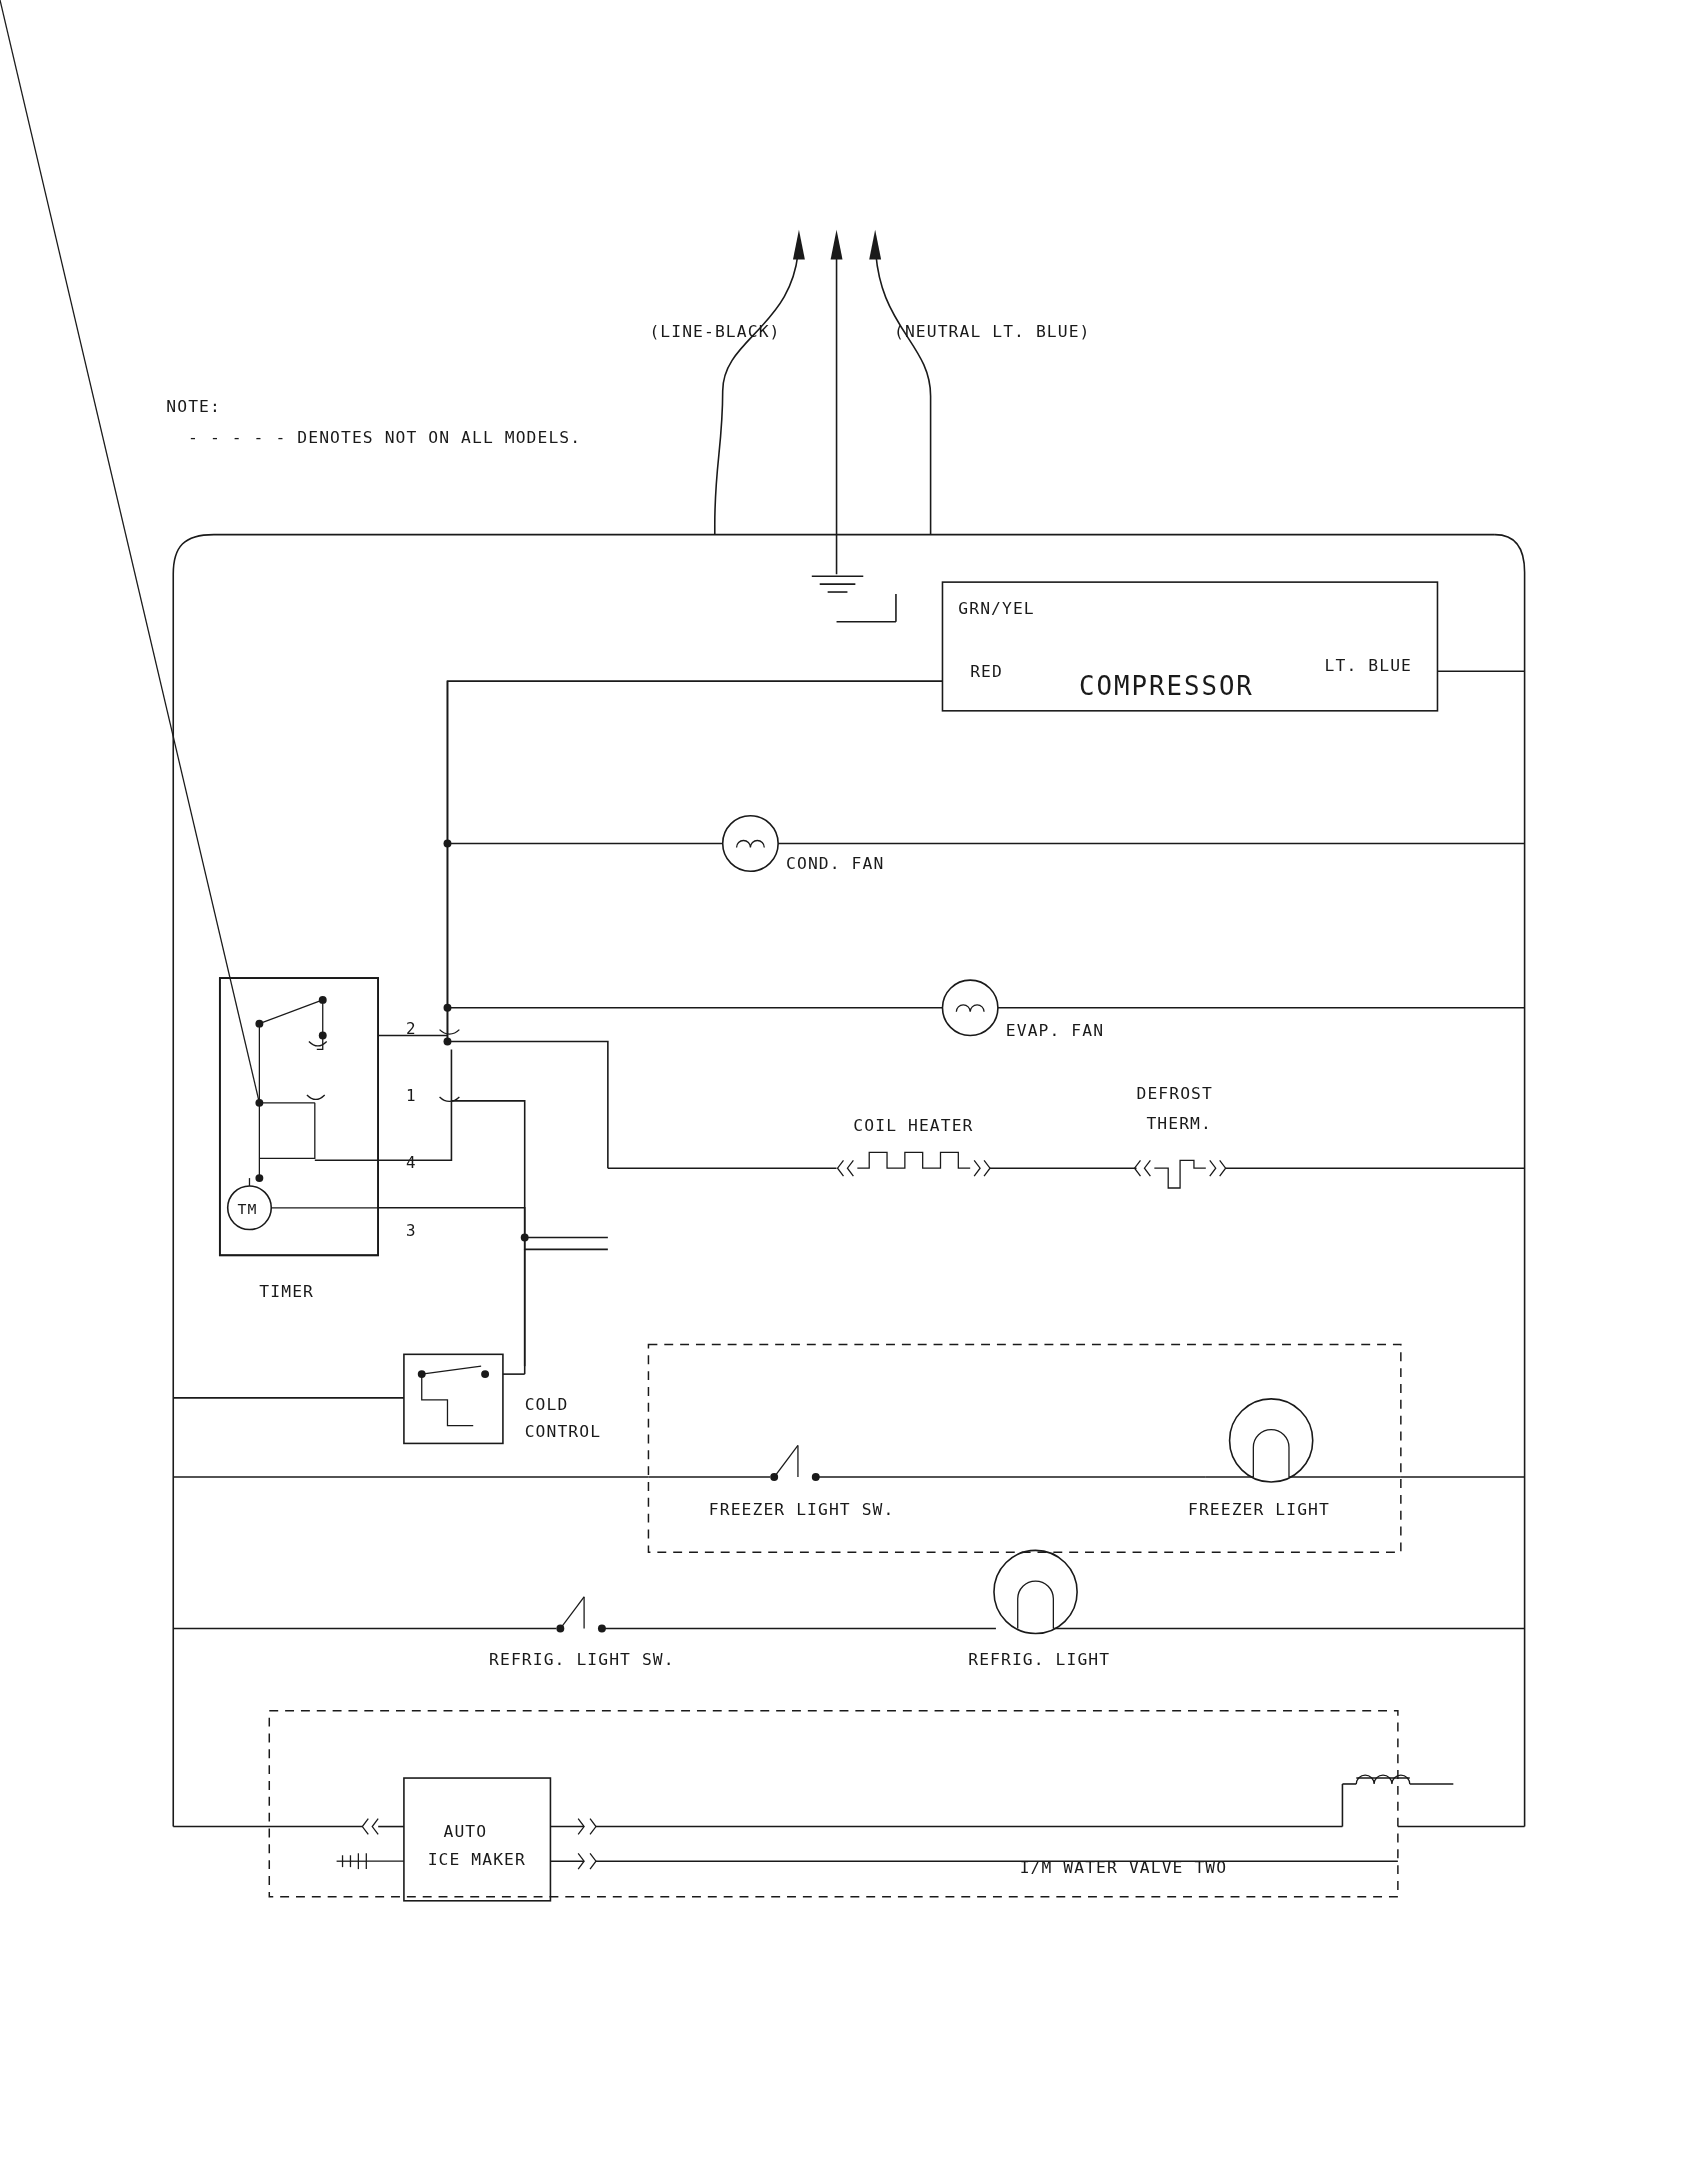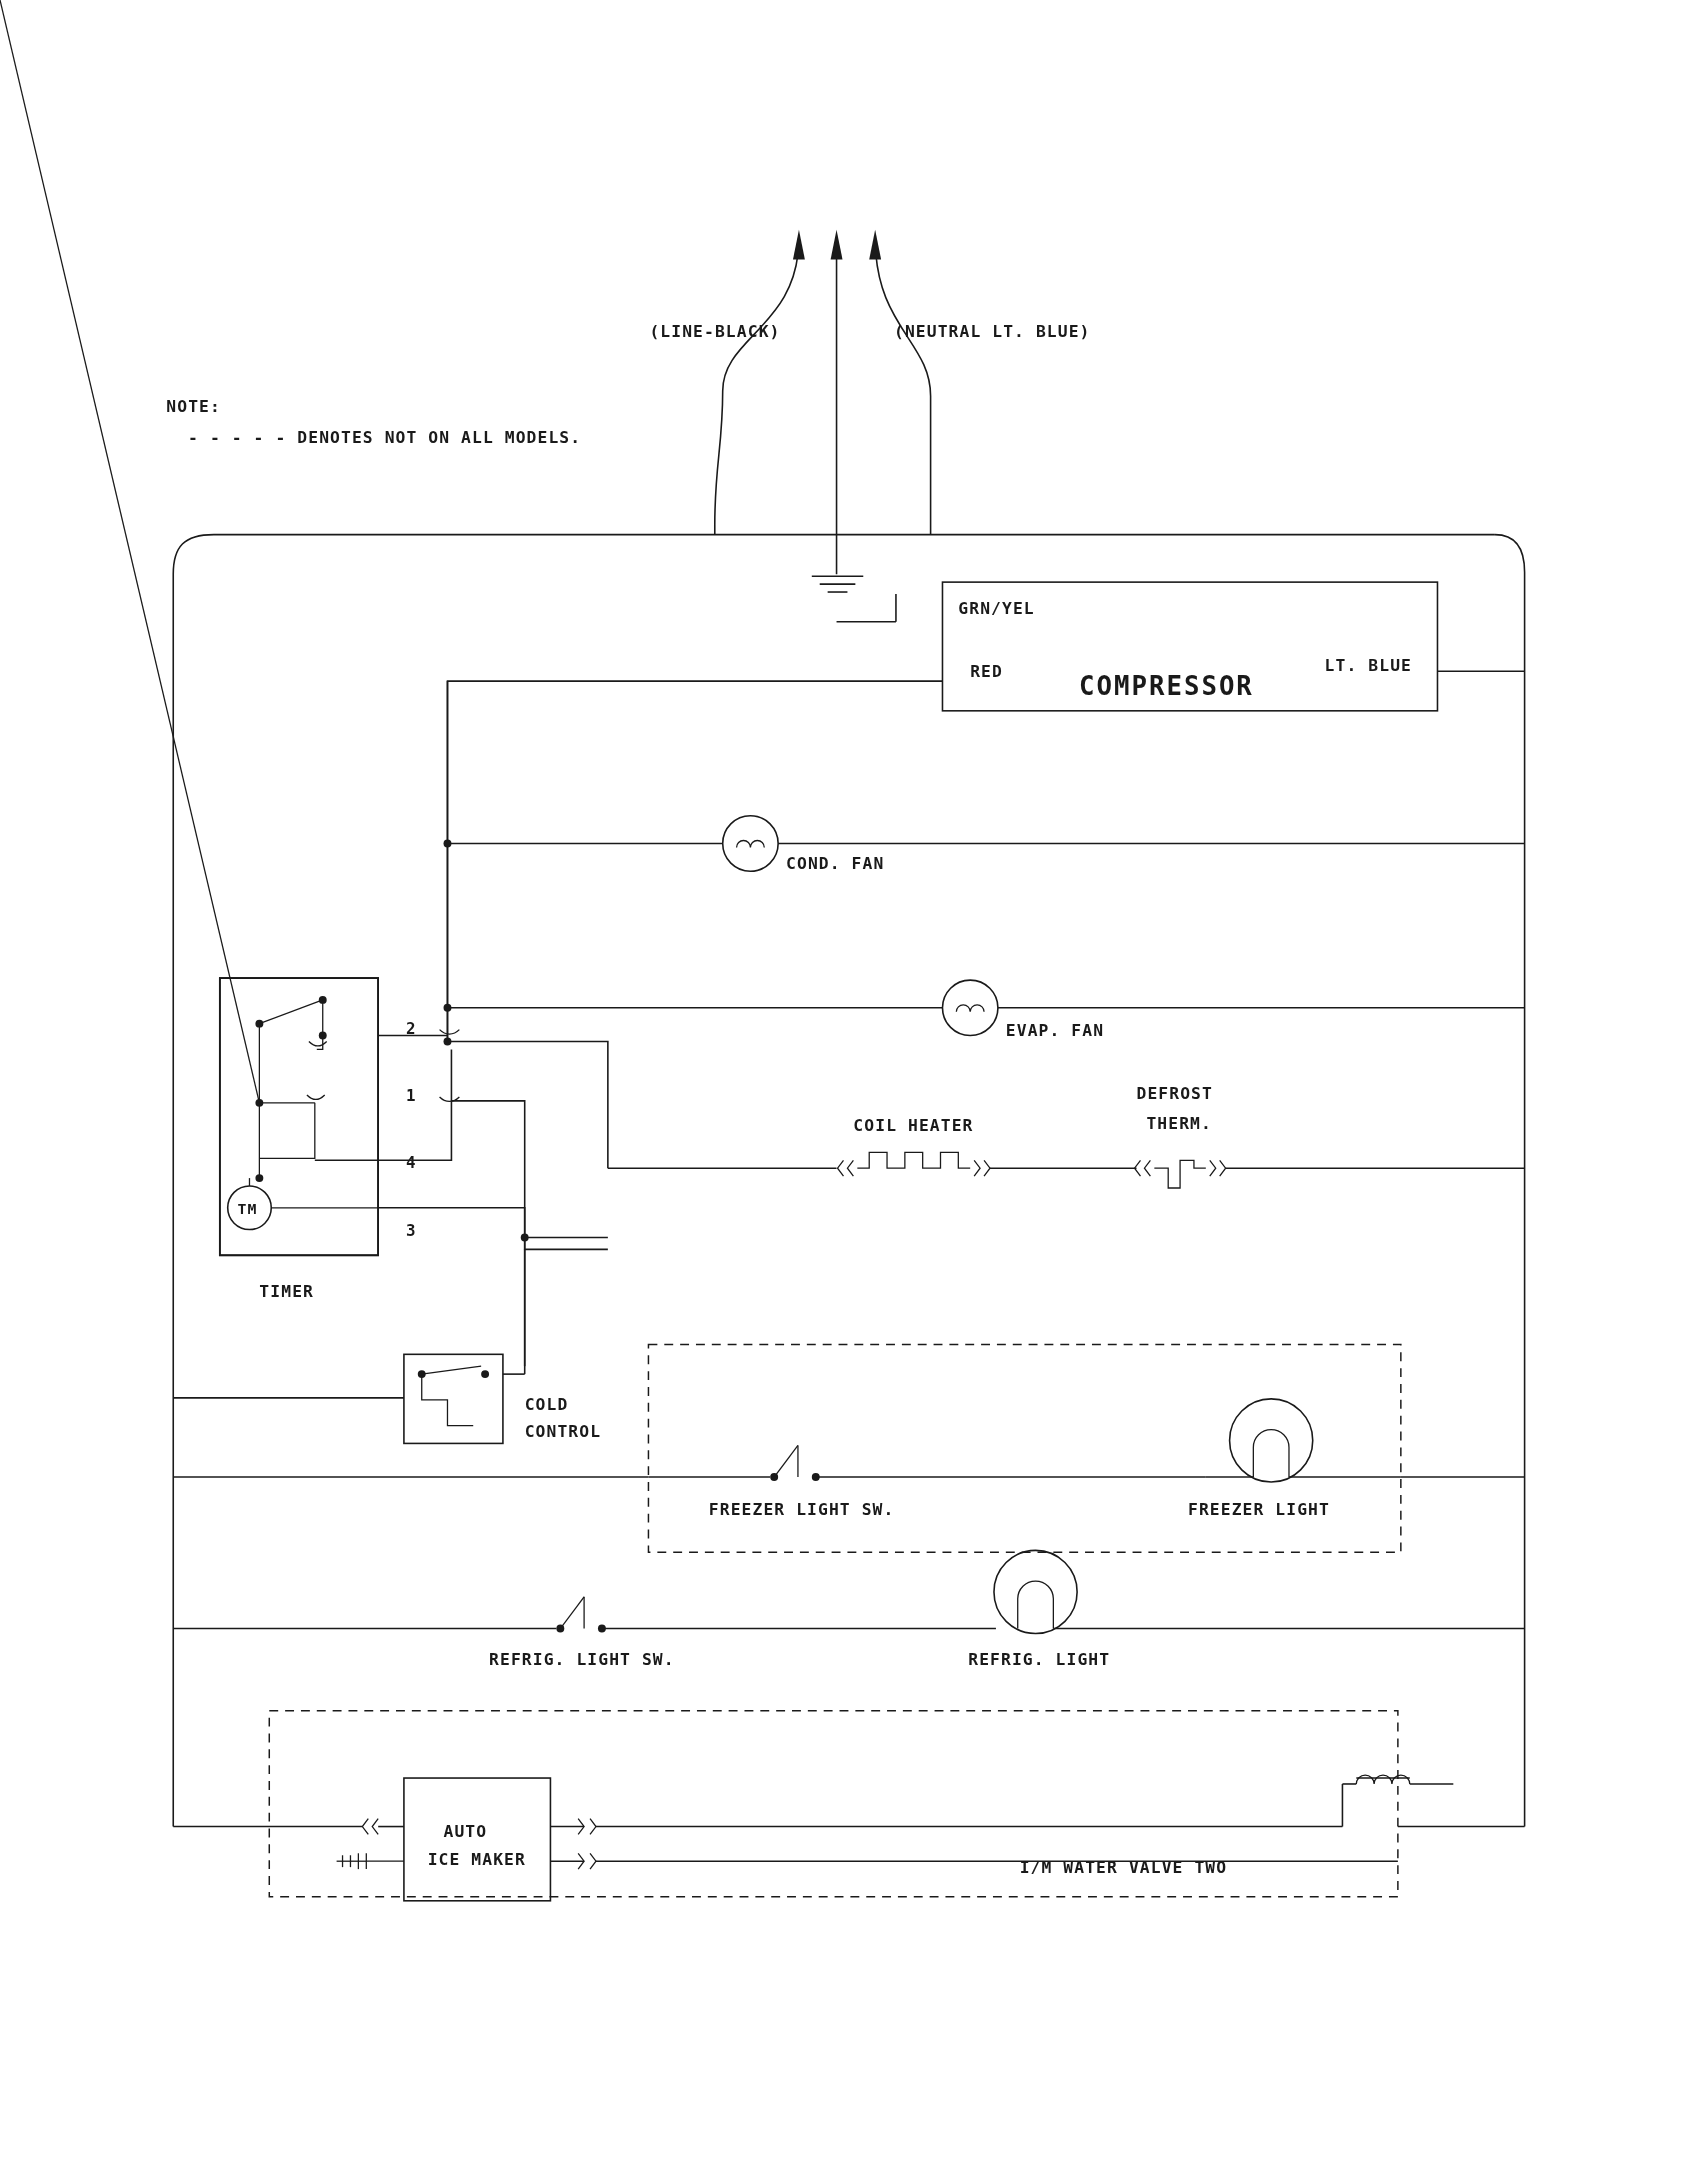--- a/index.html
+++ b/index.html
@@ -13,21 +13,20 @@
     font-family: "DejaVu Sans Mono", monospace;
     color: #1a1a1a;
     position: relative;
     overflow: hidden;
   }
   #diagram-root {
     position: absolute;
     left: 0; top: 0;
     width: 1683px;
     height: 2178px;
-    font-weight: bold;
   }
   svg.schematic {
     display: block;
     width: 1683px;
     height: 2178px;
   }
   .wire {
     fill: none;
     stroke: #1a1a1a;
     stroke-width: 1.6;

